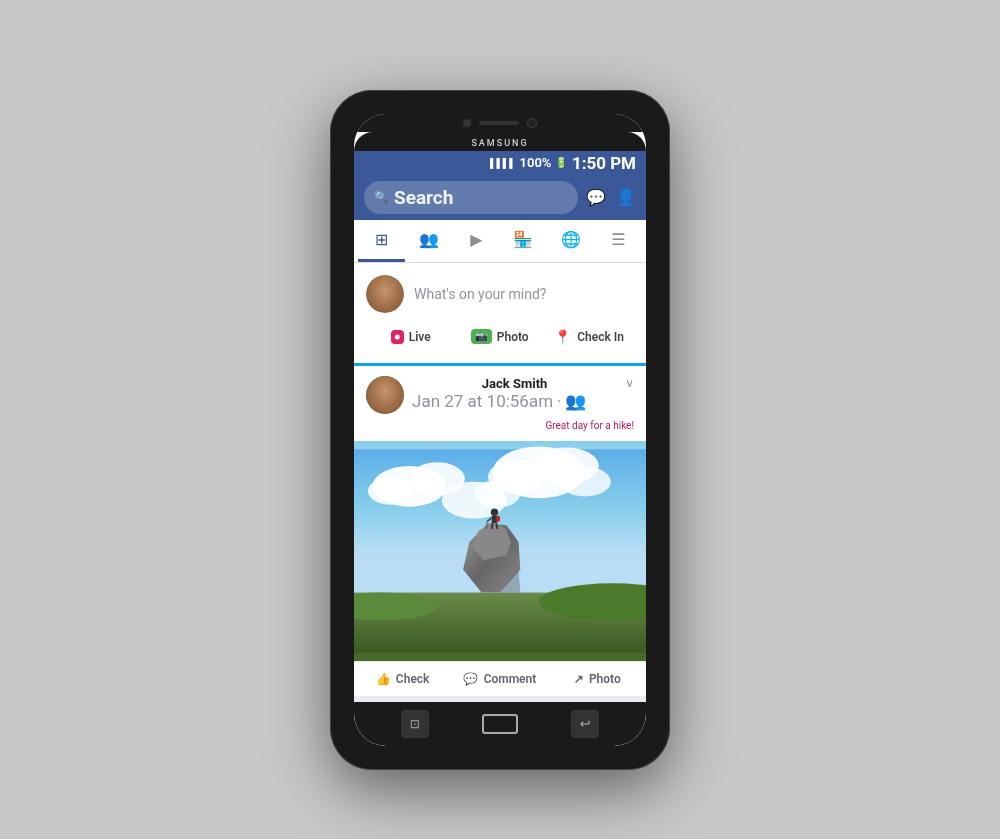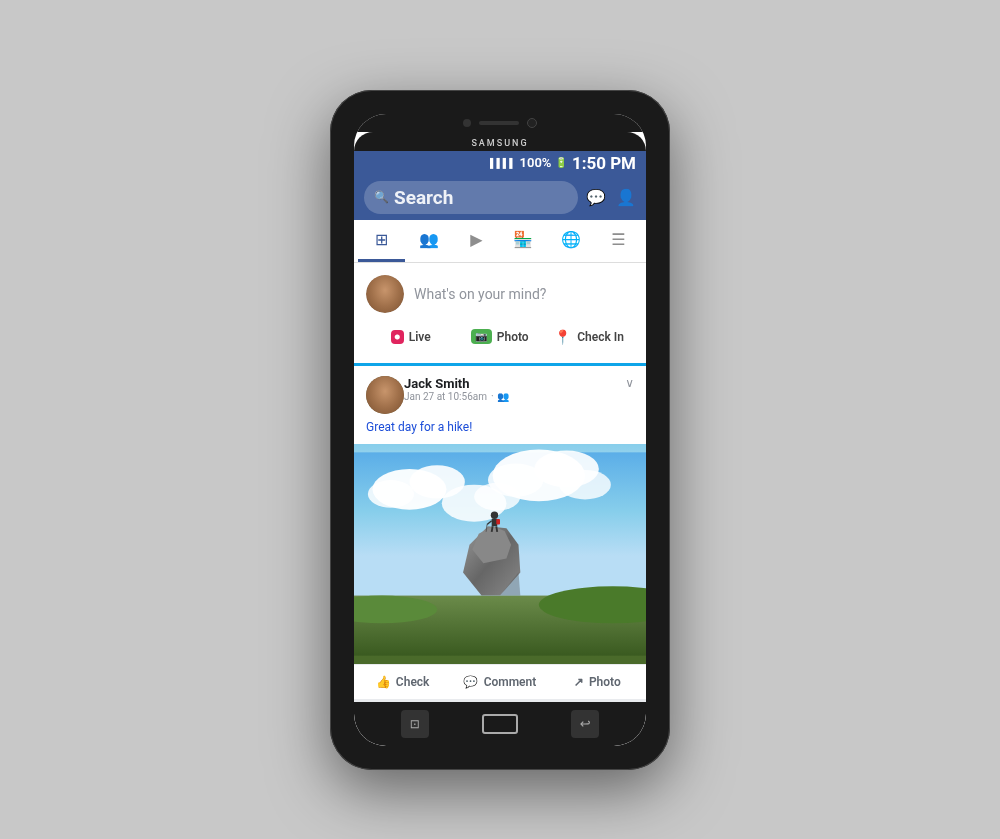--- a/index.html
+++ b/index.html
@@ -207,20 +207,22 @@
     
     .post {
       background: white;
       border-bottom: 6px solid #e9ebee;
     }
 
     .post-header {
       display: flex;
       align-items: flex-start;
       padding: 10px 12px 6px;
+      gap: 8px;
+      text-align: center;
     }
 
     .post-avatar {
       width: 38px;
       height: 38px;
       border-radius: 50%;
       background: linear-gradient(135deg, #8B7355 0%, #6B5530 50%, #9A8060 100%);
       flex-shrink: 0;
       overflow: hidden;
     }
@@ -229,37 +231,38 @@
       flex: 1;
     }
 
     .post-username {
       font-size: 13px;
       font-weight: 700;
       color: #1c1e21;
     }
 
     .post-meta {
-      font-size: 10px;
+      font-size: 17px;
       color: #90949c;
       display: flex;
       align-items: center;
       gap: 4px;
     }
 
     .chevron-down {
       color: #90949c;
       font-size: 12px;
       margin-left: auto;
     }
 
     .post-text {
       padding: 0 12px 10px;
-      font-size: 12px;
-      color: #1d4ed8;
+      font-size: 10px;
+      color: #be185d;
+      text-align: right;
     }
 
     .post-image {
       width: 100%;
       height: 220px;
       background: linear-gradient(180deg, 
         #87CEEB 0%, 
         #B0D8F0 15%,
         #c8e8f5 20%,
         #d4eef8 25%,

